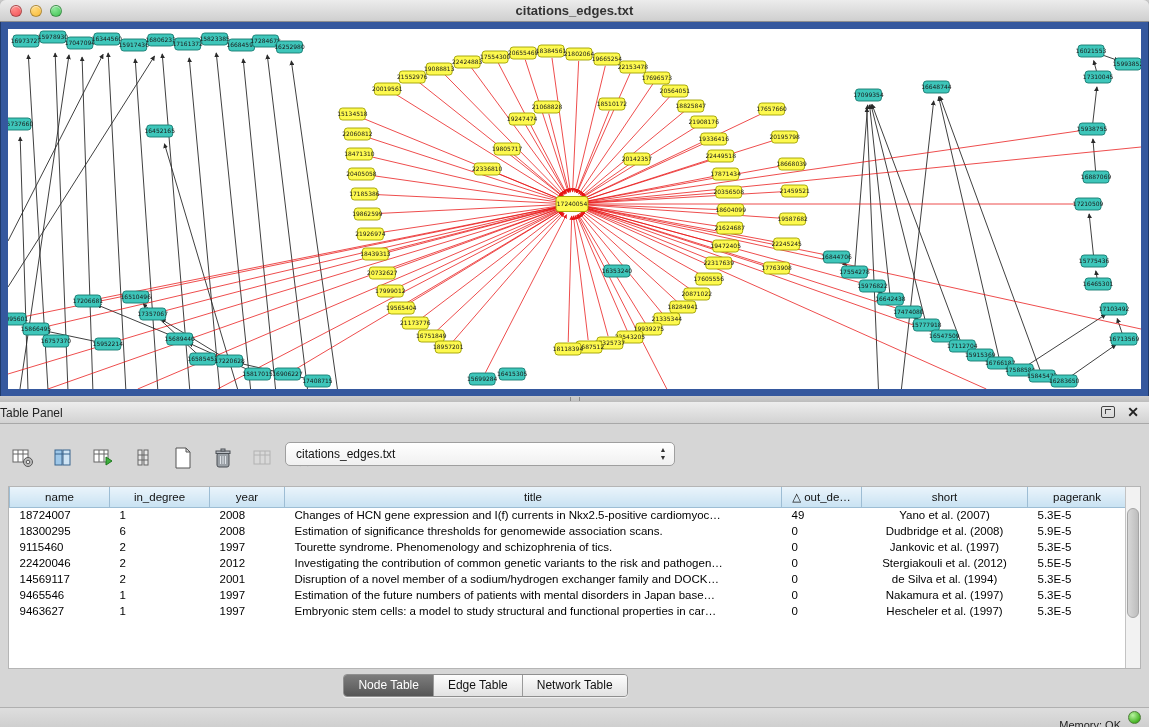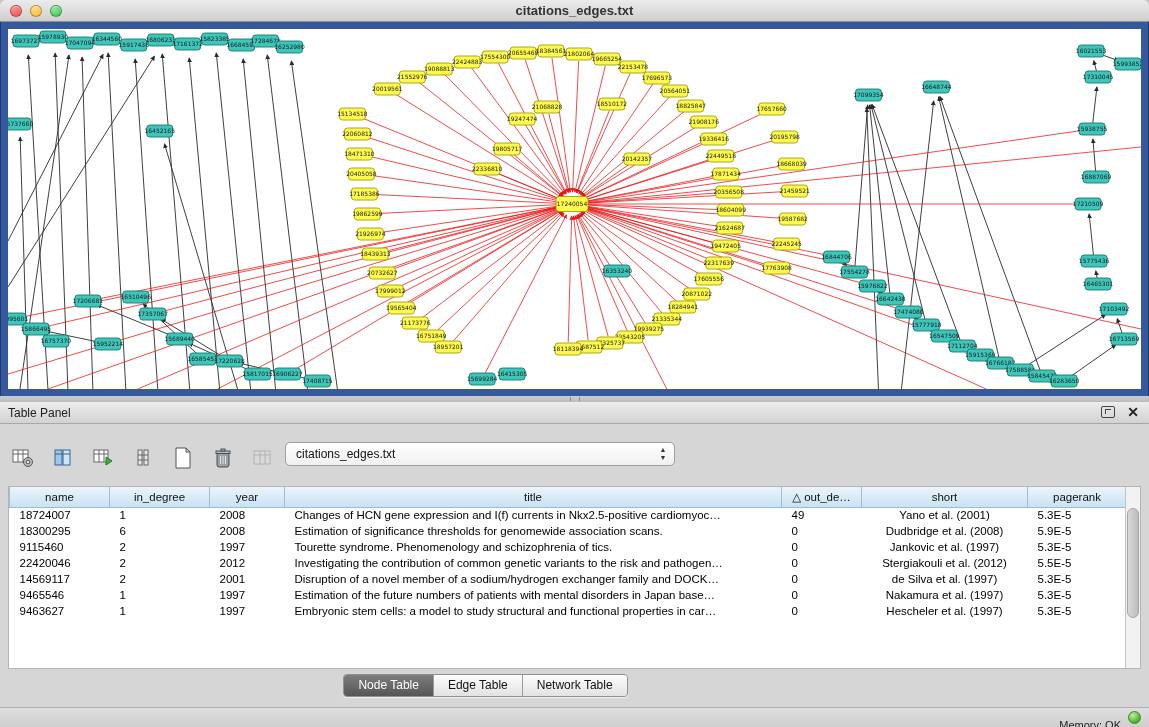--- a/index.html
+++ b/index.html
@@ -27,21 +27,21 @@
 
   
   .splitter { position:absolute; left:0; top:396px; width:1149px; height:6px;
     background:linear-gradient(#cdcdcd,#bdbdbd); cursor:row-resize; }
   .splitter .grip { position:absolute; left:50%; top:1px; width:10px; height:4px; margin-left:-5px;
     border-left:1px solid #8a8a8a; border-right:1px solid #8a8a8a; }
 
   
   .panel-header { position:absolute; left:0; top:402px; width:1149px; height:22px;
     background:linear-gradient(#ededed,#d2d2d2); border-bottom:1px solid #a8a8a8; }
-  .panel-title { position:absolute; left:8px; top:4px; font-size:12px; color:#222; }
+  .panel-title { position:absolute; left:0; top:4px; font-size:12px; color:#222; }
   .panel-header-icons { position:absolute; right:10px; top:3px; display:flex; gap:12px; align-items:center; }
   .float-ic { width:14px; height:12px; border:1.5px solid #444; border-radius:2px; position:relative; }
   .float-ic:after { content:""; position:absolute; left:3px; top:2px; width:5px; height:4px; border-left:1.5px solid #444; border-top:1.5px solid #444; }
   .close-ic { font-size:14px; font-weight:bold; color:#222; line-height:14px; }
 
   .panel-bg { position:absolute; left:0; top:424px; width:1149px; height:283px; background:#d6d6d6; }
 
   
   .toolbar { position:absolute; left:10px; top:440px; height:36px; display:flex; align-items:center; gap:14px; }
   .tb-ic { width:26px; height:26px; display:flex; align-items:center; justify-content:center; cursor:pointer; }
@@ -802,21 +802,21 @@
             <th>pagerank</th>
           </tr>
         </thead>
       <tbody id="grid-body">
           <tr>
             <td>18724007</td>
             <td>1</td>
             <td>2008</td>
             <td>Changes of HCN gene expression and I(f) currents in Nkx2.5-positive cardiomyoc…</td>
             <td>49</td>
-            <td class="c-short">Yano et al. (2001)</td>
+            <td class="c-short">Yano et al. (2007)</td>
             <td>5.3E-5</td>
           </tr>
           <tr>
             <td>18300295</td>
             <td>6</td>
             <td>2008</td>
             <td>Estimation of significance thresholds for genomewide association scans.</td>
             <td>0</td>
             <td class="c-short">Dudbridge et al. (2008)</td>
             <td>5.9E-5</td>
@@ -838,21 +838,21 @@
             <td>0</td>
             <td class="c-short">Stergiakouli et al. (2012)</td>
             <td>5.5E-5</td>
           </tr>
           <tr>
             <td>14569117</td>
             <td>2</td>
             <td>2001</td>
             <td>Disruption of a novel member of a sodium/hydrogen exchanger family and DOCK…</td>
             <td>0</td>
-            <td class="c-short">de Silva et al. (1997)</td>
+            <td class="c-short">de Silva et al. (1994)</td>
             <td>5.3E-5</td>
           </tr>
           <tr>
             <td>9465546</td>
             <td>1</td>
             <td>1997</td>
             <td>Estimation of the future numbers of patients with mental disorders in Japan base…</td>
             <td>0</td>
             <td class="c-short">Nakamura et al. (1997)</td>
             <td>5.3E-5</td>

